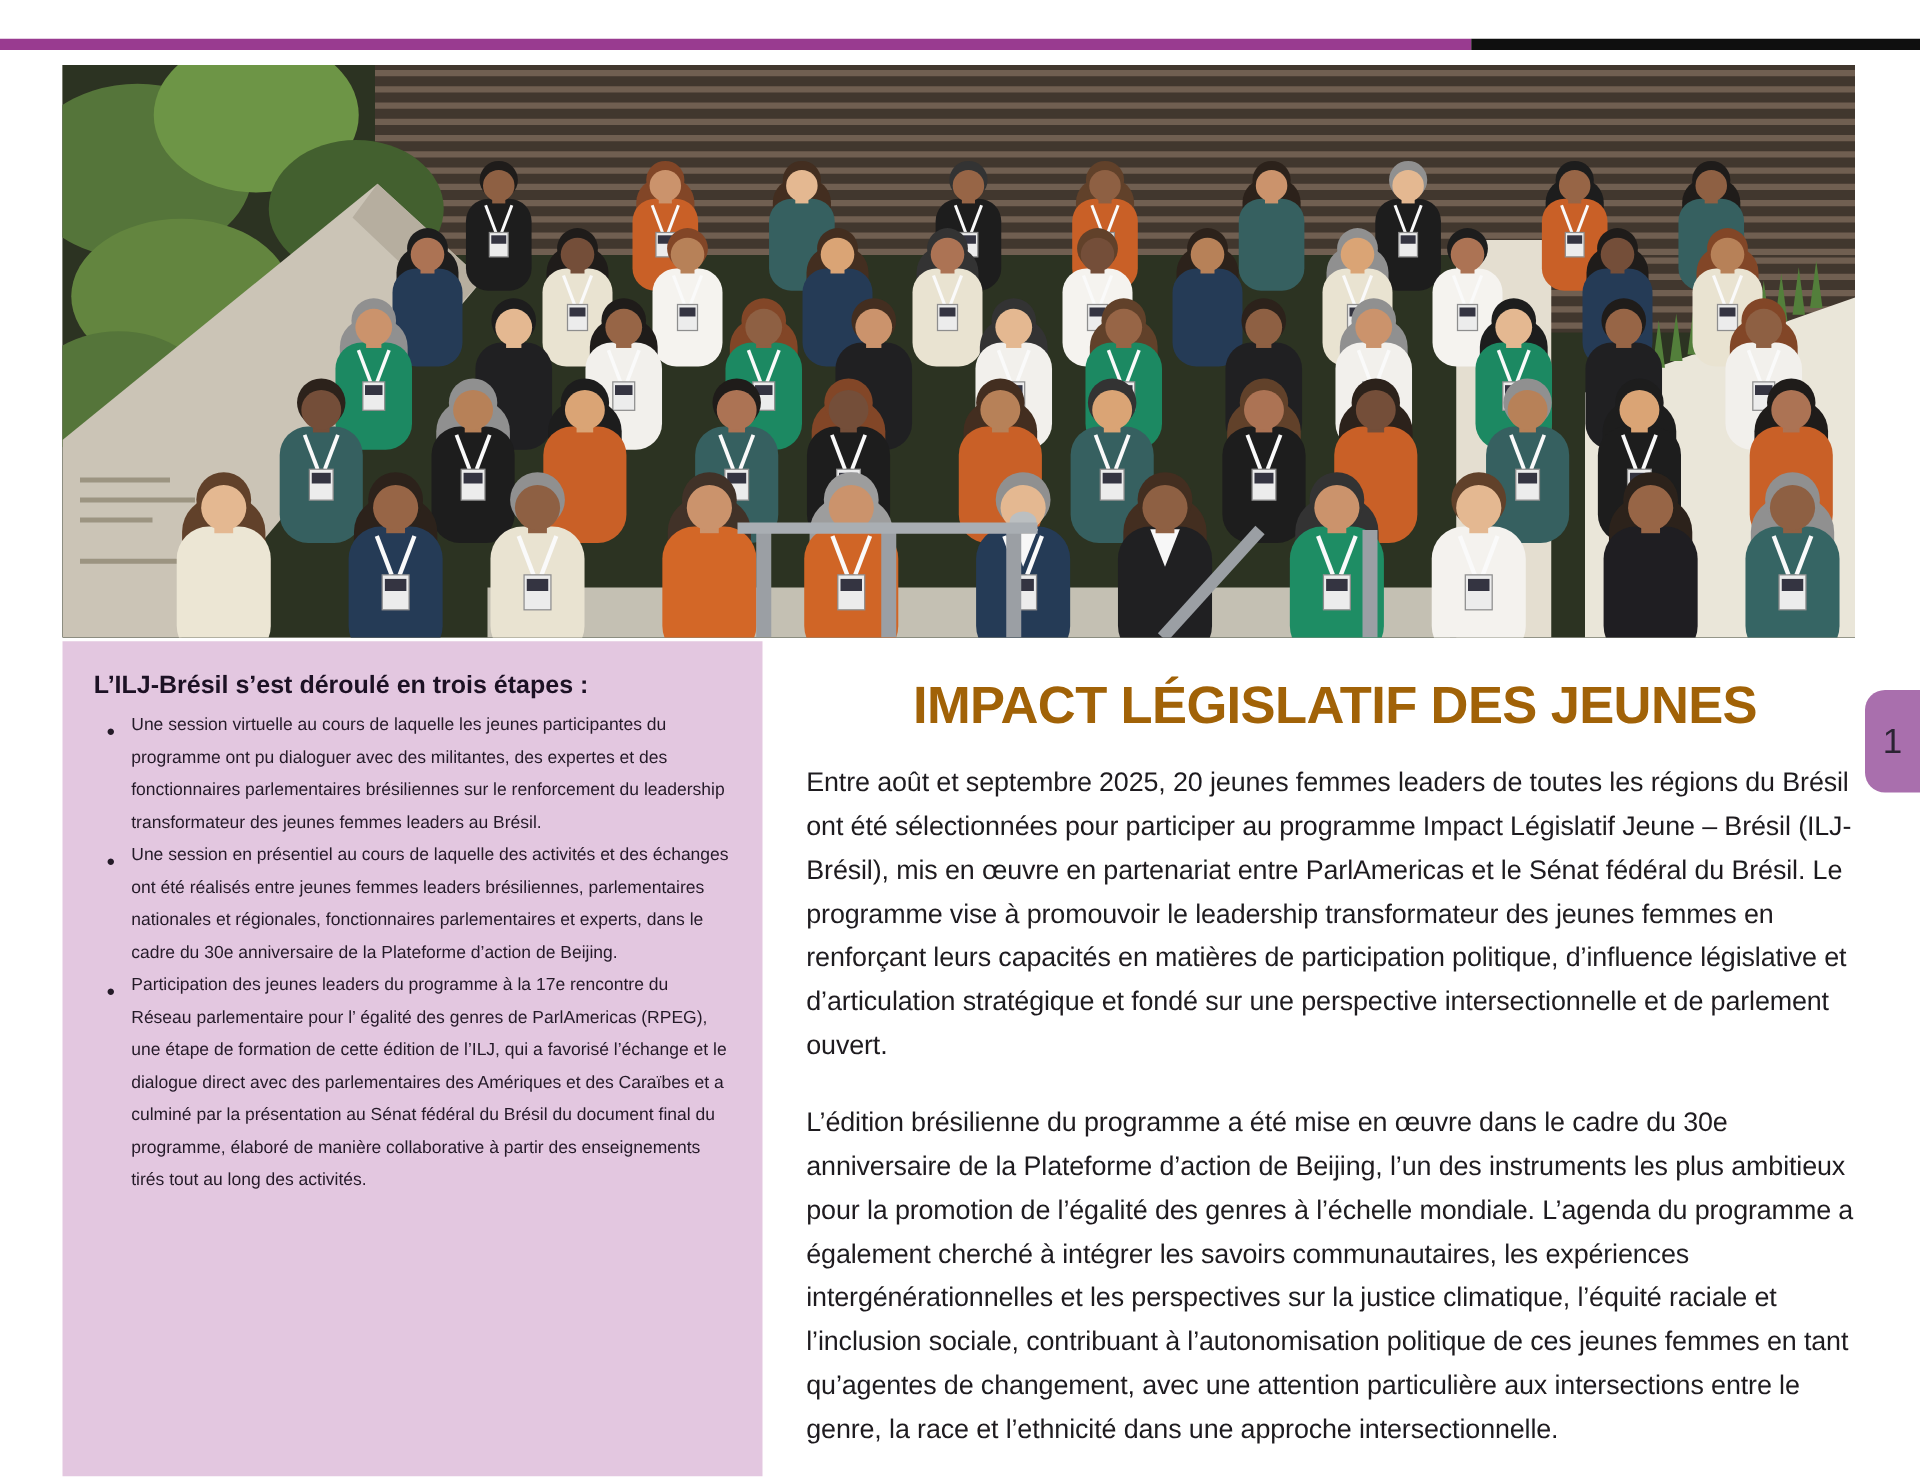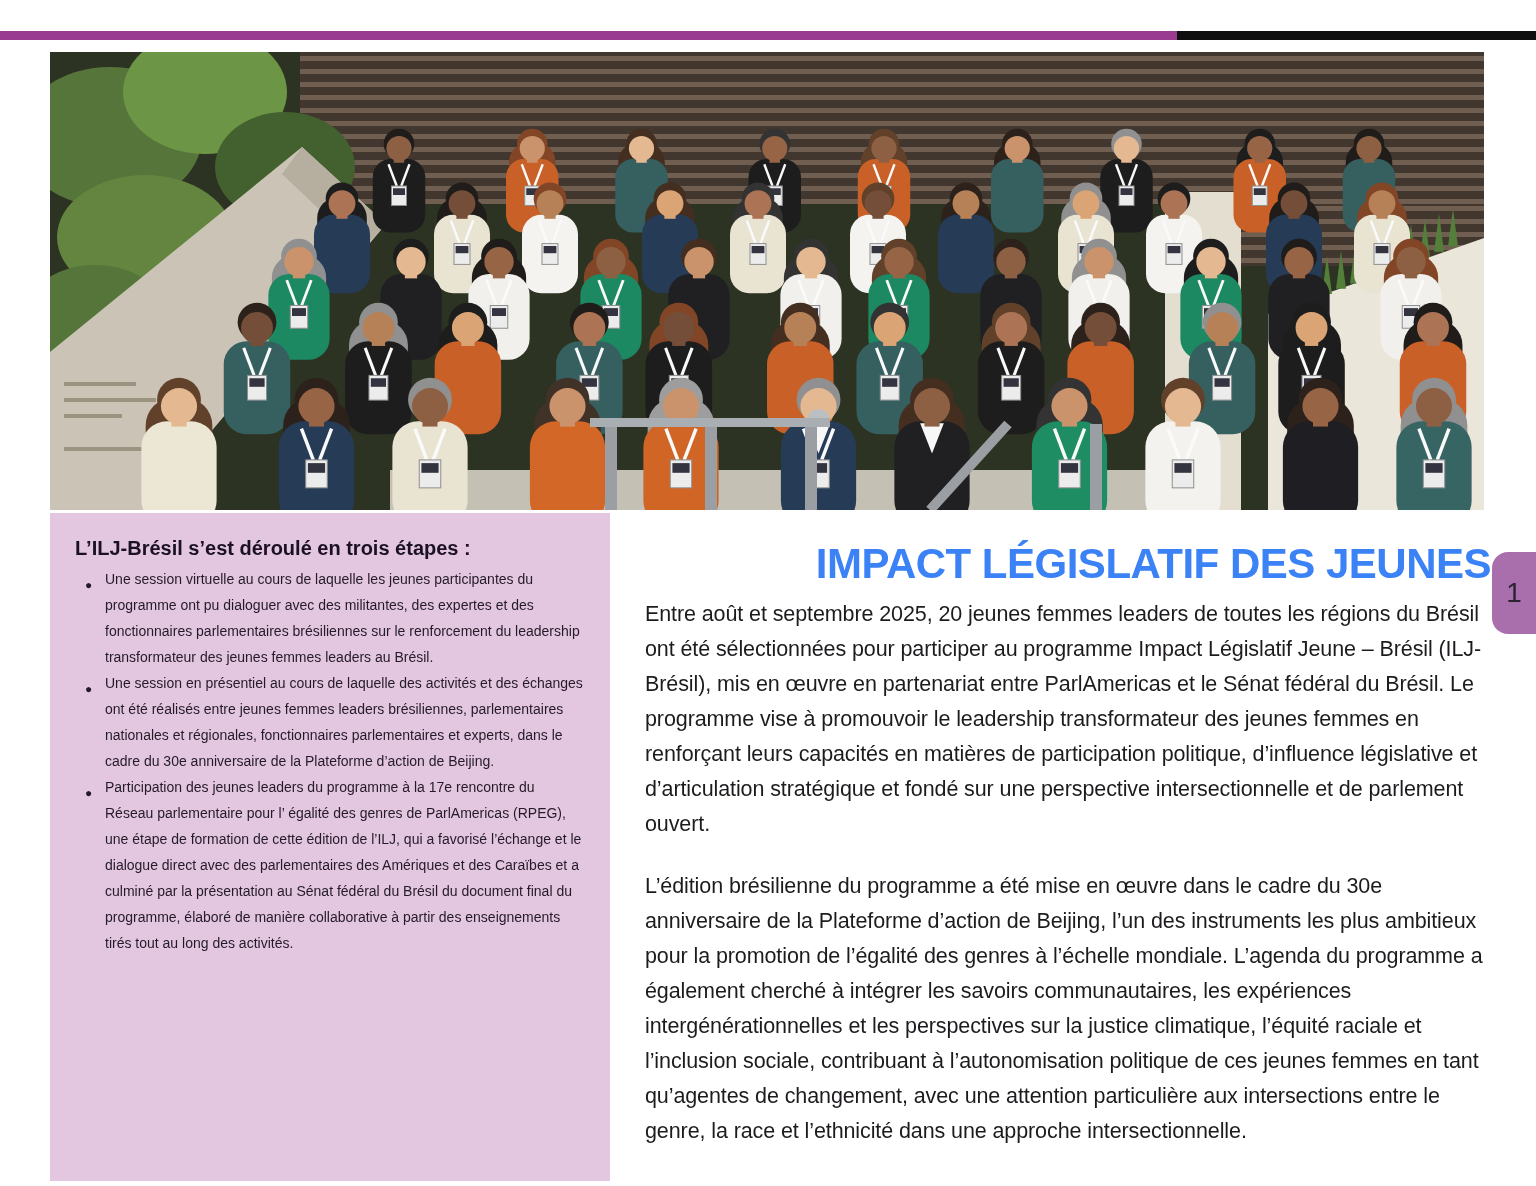--- a/index.html
+++ b/index.html
@@ -41,24 +41,24 @@
   .sidebar li{
     position:relative;padding-left:20px;margin:0;
     font-size:14px;line-height:26px;
   }
   .sidebar li::before{
     content:"●";position:absolute;left:0;top:6px;font-size:12px;color:#241a28;
   }
 
   
   .main{position:absolute;left:645px;top:538px;width:846px;color:#1e1b1f;}
-  .main .title{text-align:right;color:#3b82f6;font-weight:bold;
+  .main .title{text-align:center;color:#a16207;font-weight:bold;
     font-size:42px;line-height:51px;letter-spacing:-0.5px;}
   .main .title .line{white-space:nowrap;}
-  .main p{margin:8px 0 0 0;font-size:21.5px;line-height:35px;letter-spacing:-0.1px;}
+  .main p{margin:20px 0 0 0;font-size:21.5px;line-height:35px;letter-spacing:-0.1px;}
   .main p + p{margin-top:27px;}
 </style>
 </head>
 <body>
 
 <div class="page">
 
   <div class="top-bar">
     <div class="seg-purple"></div>
     <div class="seg-black"></div>

